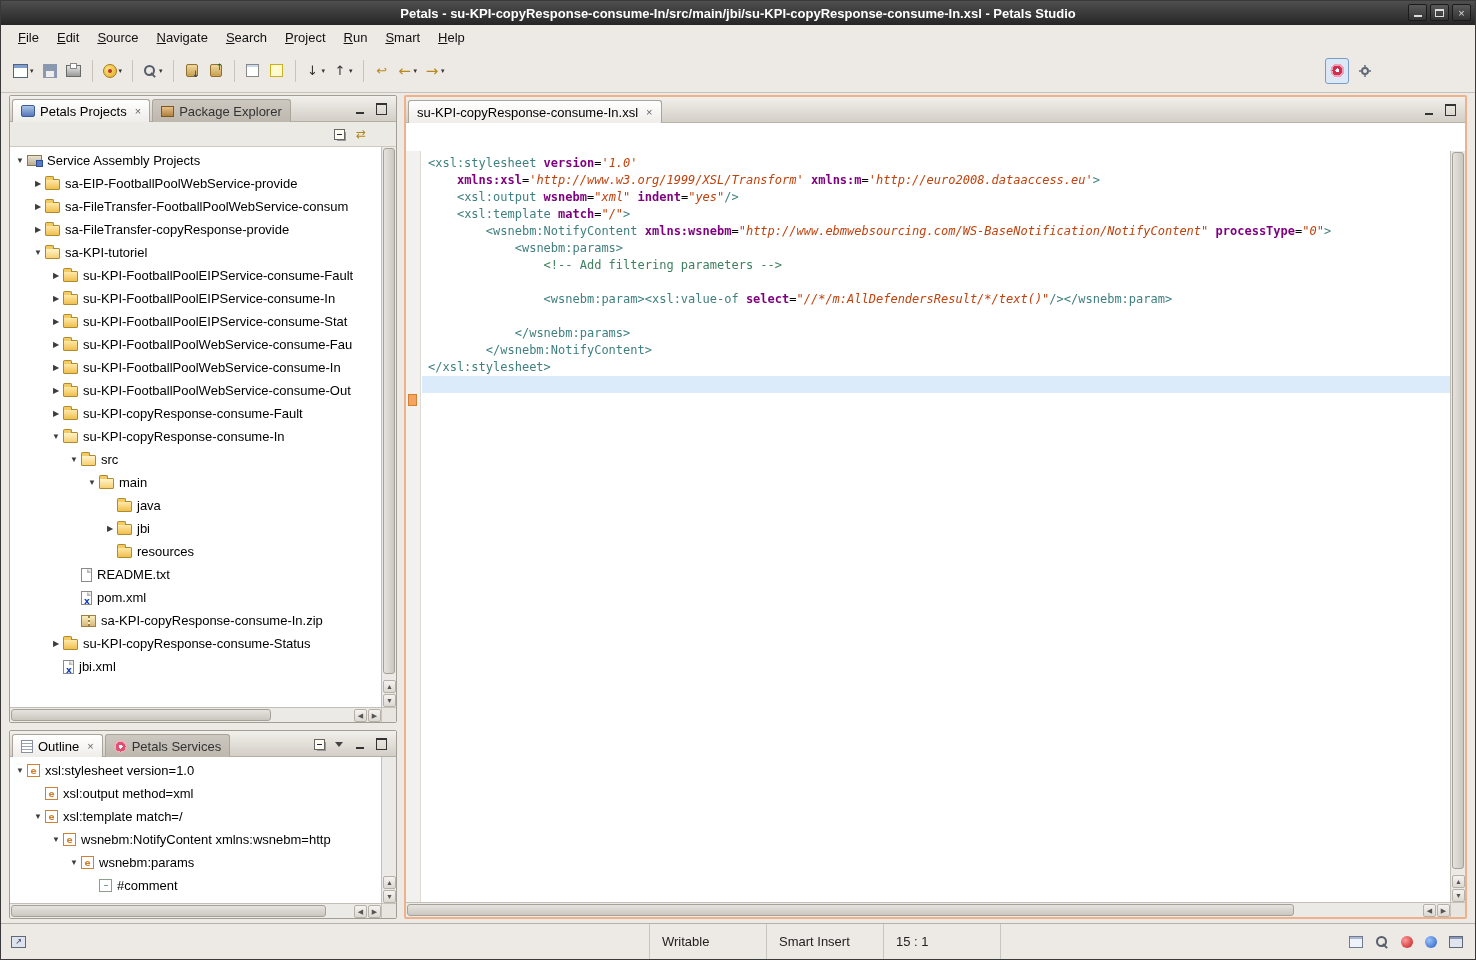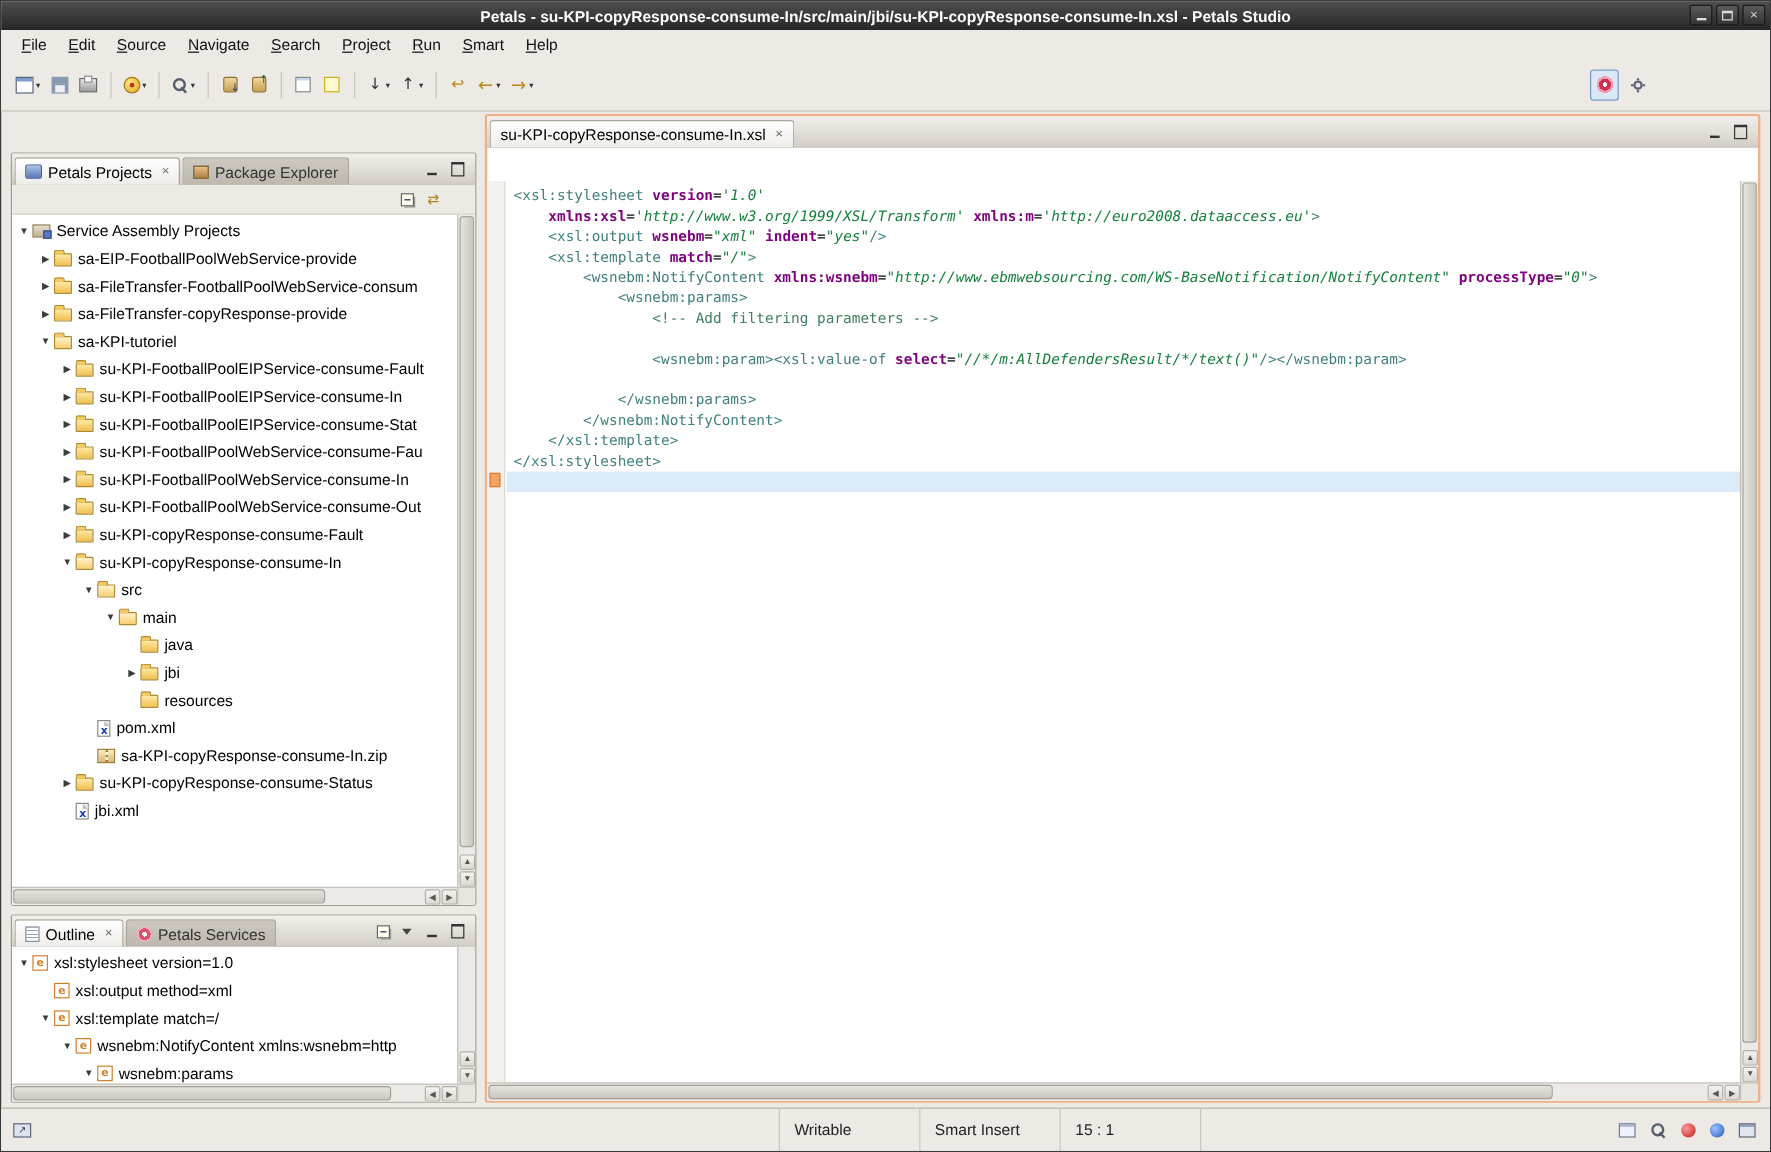--- a/index.html
+++ b/index.html
@@ -87,21 +87,21 @@
   .ic-fast-view::after { content:"↗"; font-size:8px; color:#335; }
   .ic-console { width:14px; height:12px; background:#eef2fa; border:1px solid #707a90; box-shadow:inset 0 2px 0 #aab8d0; }
   .ic-error-log { width:12px; height:12px; border-radius:50%; background:radial-gradient(circle at 35% 35%, #ff9a9a, #c01818); }
   .ic-bookmark { width:12px; height:12px; border-radius:50%; background:radial-gradient(circle at 35% 35%, #9ac4ff, #2858c0); }
   .ic-views { width:14px; height:12px; background:#dfe6ef; border:1px solid #606878; box-shadow:inset 0 2px 0 #8898b8; }
 
   
   .main { flex:1; display:flex; gap:7px; padding:2px 8px 4px 8px; min-height:0; }
   .left-col { width:388px; flex:none; display:flex; flex-direction:column; gap:7px; }
   .panel { border:1px solid #a39e95; border-radius:2px; background:#fbfbfa; display:flex; flex-direction:column; overflow:hidden; }
-  .projects-panel { height:628px; flex:none;margin-top:32px; }
+  .projects-panel { height:628px; flex:none; }
   .outline-panel { flex:1; }
 
   .phead { height:26px; flex:none; display:flex; align-items:flex-end; background:linear-gradient(#f2f0ec,#d3cec6); border-bottom:1px solid #b3aea5; padding:0 2px; }
   .tabrow { display:flex; align-items:flex-end; height:100%; }
   .ptab { height:23px; display:flex; align-items:center; gap:5px; padding:0 8px; font-size:13px; color:#333; background:linear-gradient(#cdc8c0,#bdb7ae); border:1px solid #aaa49b; border-bottom:none; border-radius:3px 3px 0 0; margin-right:2px; position:relative; top:1px; white-space:nowrap; }
   .ptab.active { background:linear-gradient(#ffffff,#efede9); color:#000; }
   .tclose { font-size:11px; color:#666; margin-left:3px; }
   .phicons { margin-left:auto; display:flex; align-items:center; gap:7px; padding:0 6px 5px 0; }
   .phicon-btn { display:inline-flex; }
   .vtoolbar { height:25px; flex:none; display:flex; justify-content:flex-end; align-items:center; gap:9px; padding-right:28px; background:#eceae5; border-bottom:1px solid #cfcabf; }
@@ -128,21 +128,21 @@
   .editor-panel { flex:1; border:2px solid #efb18a; border-radius:2px; background:#fff; display:flex; flex-direction:column; min-width:0;gap:28px; }
   .ehead { height:26px; flex:none; display:flex; align-items:flex-end; background:linear-gradient(#f2f0ec,#d3cec6); border-bottom:1px solid #b9b4ac; padding:0 2px; }
   .ebody { flex:1; position:relative; background:#fff; min-height:0; }
   .ruler { position:absolute; left:0; top:0; bottom:15px; width:15px; background:#f2f1ef; border-right:1px solid #dedad4; }
   .cur-marker { position:absolute; left:2px; top:243px; width:9px; height:12px; background:#f4a460; border:1px solid #d08030; }
   .code { position:absolute; left:16px; top:0; right:15px; bottom:15px; overflow:hidden; padding-top:4px; font-family:"DejaVu Sans Mono", monospace; font-size:12px; line-height:17px; }
   .cline { height:17px; white-space:pre; padding-left:6px; }
   .cline.current { background:#dcebfa; }
   .tk-t { color:#3f7f7f; }
   .tk-a { color:#7f007f; font-weight:bold; }
-  .tk-v { color:#15803d; font-style:italic; }
+  .tk-v { color:#c2410c; font-style:italic; }
   .tk-c { color:#3f7f5f; }
   .tk-p { color:#000; }
 
   
   .statusbar { height:36px; flex:none; background:#edeae5; border-top:1px solid #b6b1a9; position:relative; display:flex; align-items:center; padding:0 10px; }
   .sb-left-btn { display:inline-flex; }
   .status-fields { position:absolute; left:648px; top:0; bottom:0; display:flex; align-items:stretch; border-right:1px solid #cac6bf; }
   .sb-field { width:117px; display:flex; align-items:center; padding-left:12px; font-size:13px; color:#222; border-left:1px solid #cac6bf; }
   .status-right { position:absolute; right:12px; display:flex; align-items:center; gap:12px; }
   .sb-btn { display:inline-flex; }
@@ -365,20 +365,25 @@
               </div>
               <div class="trow" style="padding-left: 93px;">
                 <span class="arrow">▶</span>
                 <span class="ic ic-folder"></span>
                 <span class="tlabel">jbi</span>
               </div>
               <div class="trow" style="padding-left: 93px;">
                 <span class="arrow"></span>
                 <span class="ic ic-folder"></span>
                 <span class="tlabel">resources</span>
+              </div>
+              <div class="trow" style="padding-left: 57px;">
+                <span class="arrow"></span>
+                <span class="ic ic-text-file"></span>
+                <span class="tlabel">README.txt</span>
               </div>
               <div class="trow" style="padding-left: 57px;">
                 <span class="arrow"></span>
                 <span class="ic ic-xml-file"></span>
                 <span class="tlabel">pom.xml</span>
               </div>
               <div class="trow" style="padding-left: 57px;">
                 <span class="arrow"></span>
                 <span class="ic ic-zip-file"></span>
                 <span class="tlabel">sa-KPI-copyResponse-consume-In.zip</span>
@@ -520,21 +525,20 @@
             <div class="cline"><span class="tk-p">    </span><span class="tk-t">&lt;xsl:output </span><span class="tk-a">wsnebm</span><span class="tk-p">=</span><span class="tk-v">"xml"</span><span class="tk-p"> </span><span class="tk-a">indent</span><span class="tk-p">=</span><span class="tk-v">"yes"</span><span class="tk-t">/&gt;</span></div>
             <div class="cline"><span class="tk-p">    </span><span class="tk-t">&lt;xsl:template </span><span class="tk-a">match</span><span class="tk-p">=</span><span class="tk-v">"/"</span><span class="tk-t">&gt;</span></div>
             <div class="cline"><span class="tk-p">        </span><span class="tk-t">&lt;wsnebm:NotifyContent </span><span class="tk-a">xmlns:wsnebm</span><span class="tk-p">=</span><span class="tk-v">"http://www.ebmwebsourcing.com/WS-BaseNotification/NotifyContent"</span><span class="tk-p"> </span><span class="tk-a">processType</span><span class="tk-p">=</span><span class="tk-v">"0"</span><span class="tk-t">&gt;</span></div>
             <div class="cline"><span class="tk-p">            </span><span class="tk-t">&lt;wsnebm:params&gt;</span></div>
             <div class="cline"><span class="tk-p">                </span><span class="tk-c">&lt;!-- Add filtering parameters --&gt;</span></div>
             <div class="cline"></div>
             <div class="cline"><span class="tk-p">                </span><span class="tk-t">&lt;wsnebm:param&gt;&lt;xsl:value-of </span><span class="tk-a">select</span><span class="tk-p">=</span><span class="tk-v">"//*/m:AllDefendersResult/*/text()"</span><span class="tk-t">/&gt;&lt;/wsnebm:param&gt;</span></div>
             <div class="cline"></div>
             <div class="cline"><span class="tk-p">            </span><span class="tk-t">&lt;/wsnebm:params&gt;</span></div>
             <div class="cline"><span class="tk-p">        </span><span class="tk-t">&lt;/wsnebm:NotifyContent&gt;</span></div>
-            <div class="cline"><span class="tk-p">    </span><span class="tk-t">&lt;/xsl:template&gt;</span></div>
             <div class="cline"><span class="tk-t">&lt;/xsl:stylesheet&gt;</span></div>
             <div class="cline current"></div>
           </div>
         <div class="vsb">
           <div class="vthumb"></div>
           <div class="vsteppers">
             <div class="step">▲</div>
             <div class="step">▼</div>
           </div>
         </div>

